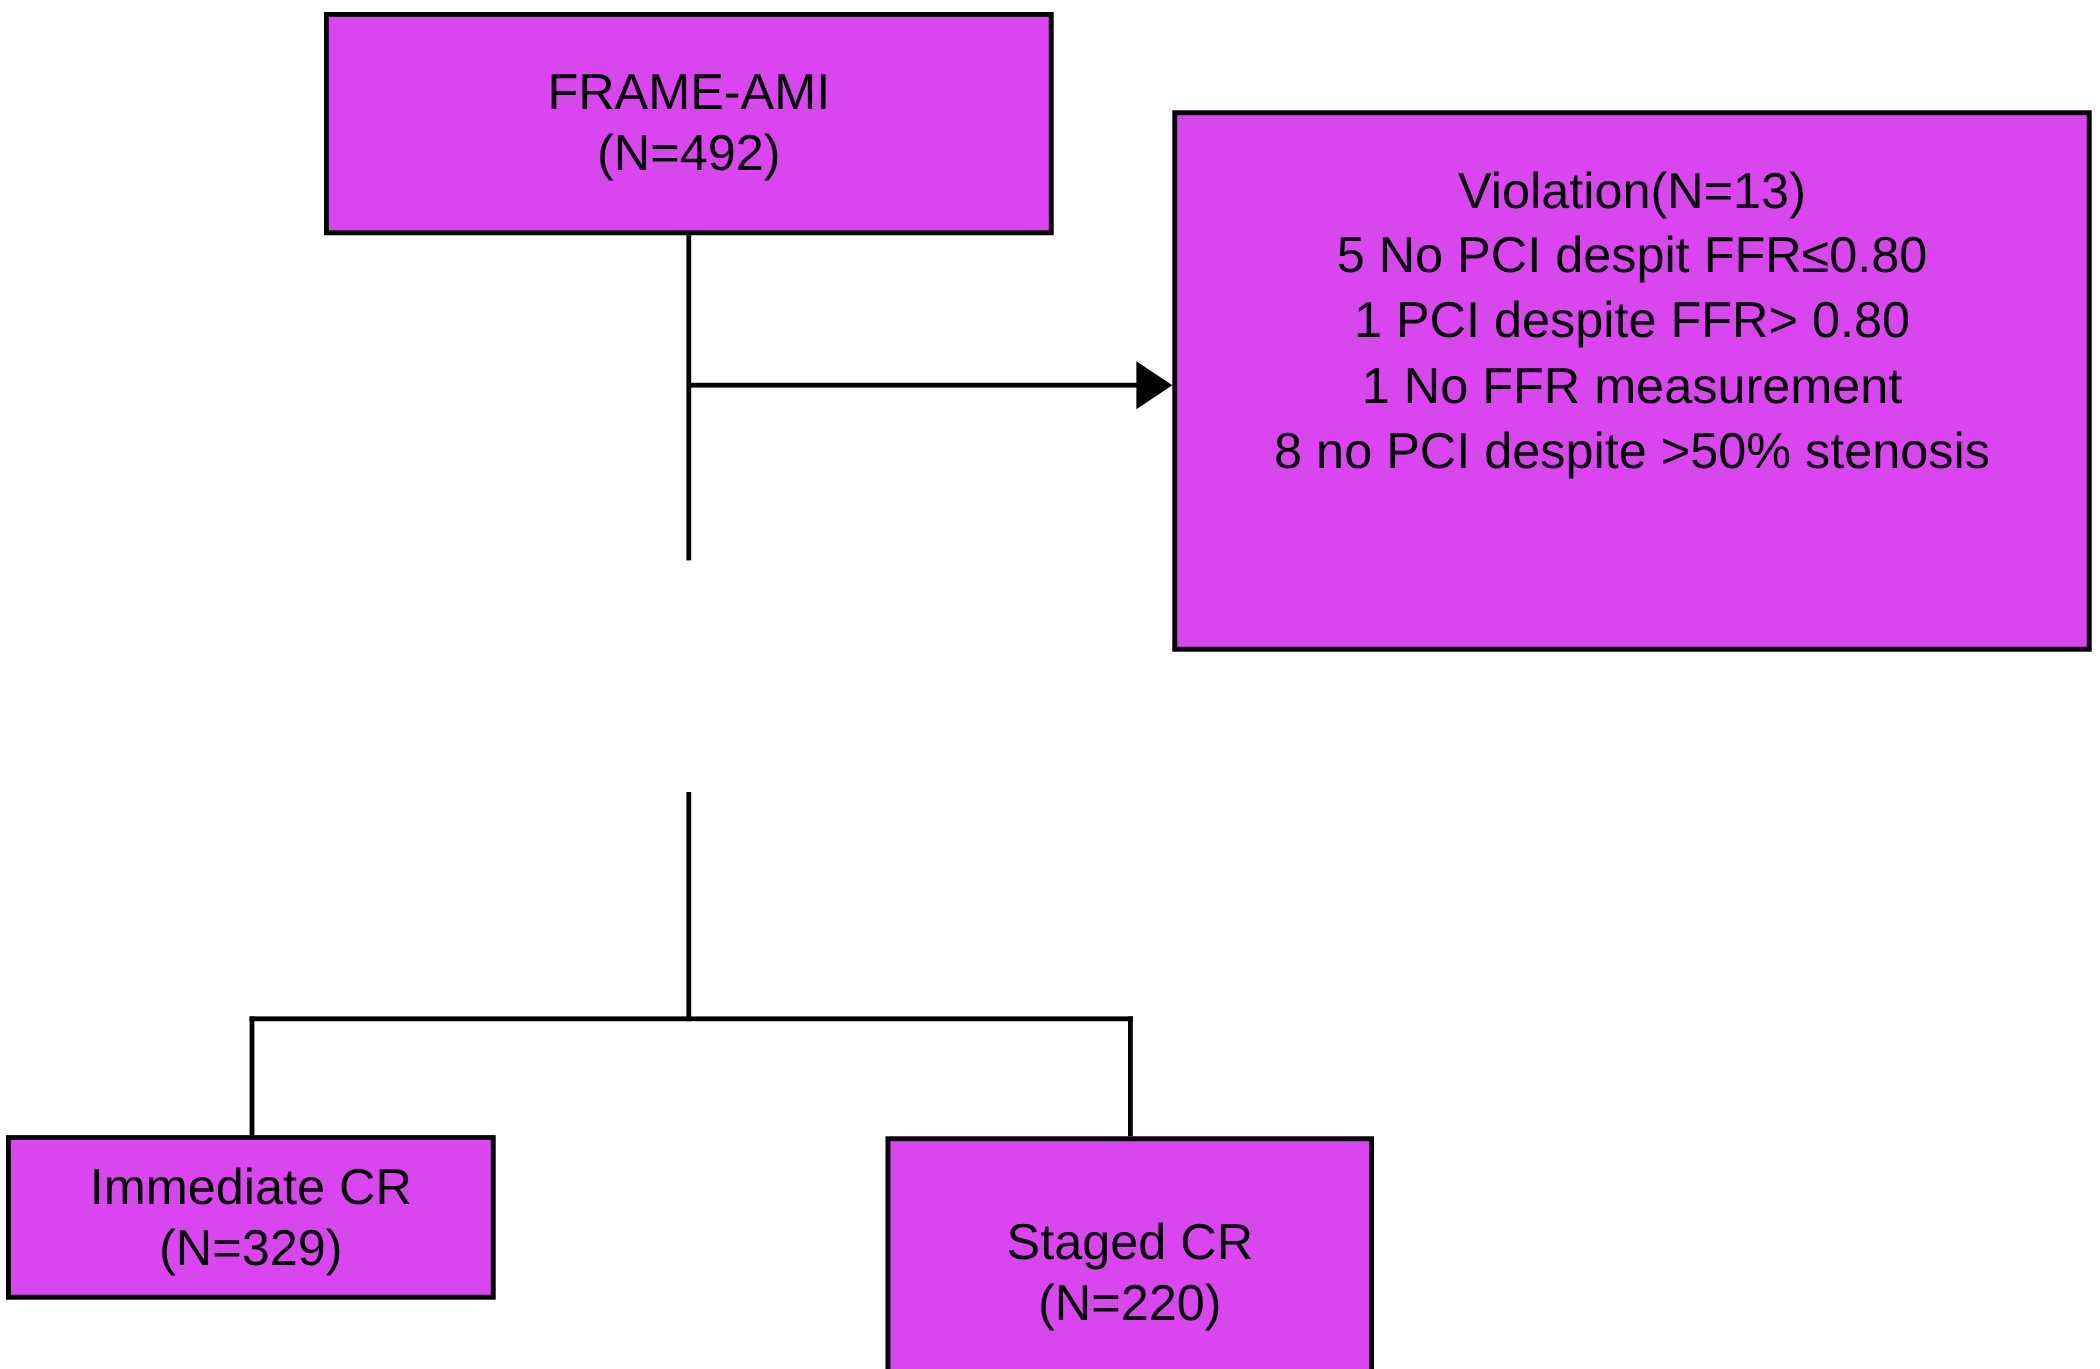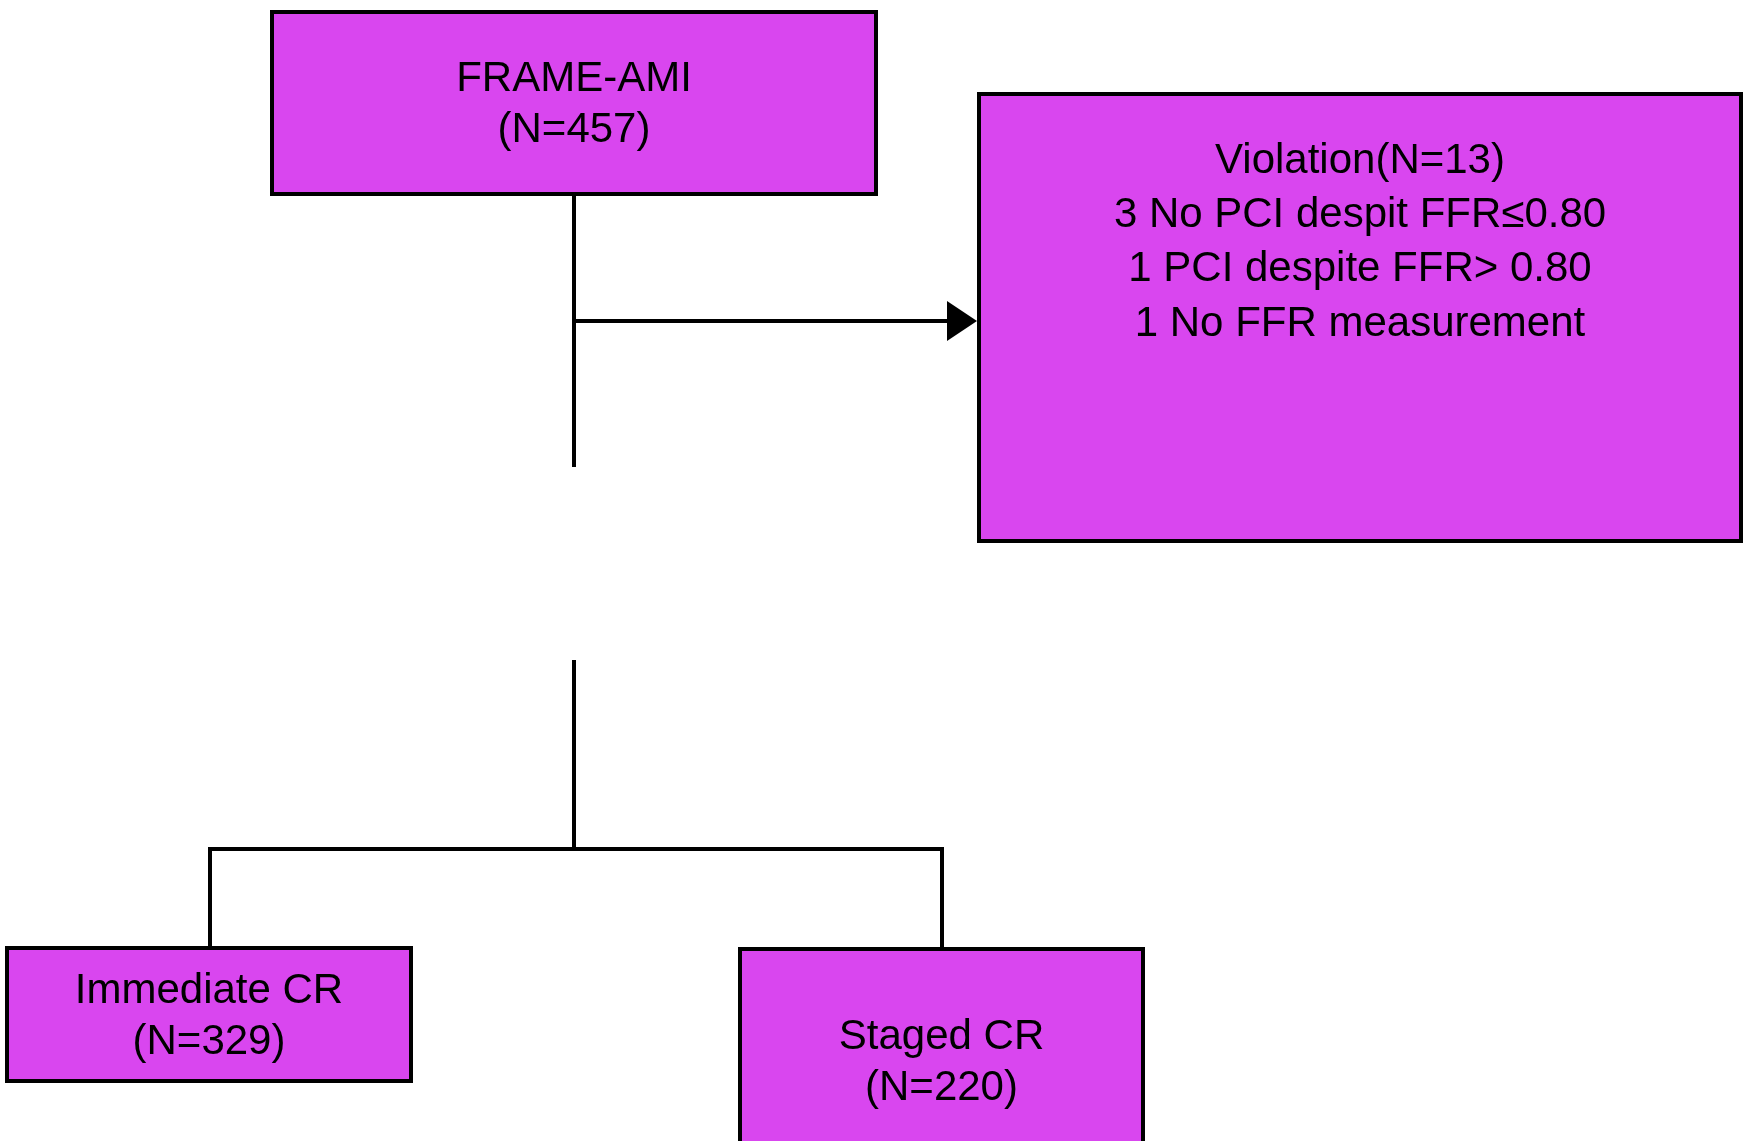--- a/index.html
+++ b/index.html
@@ -62,28 +62,29 @@
   #conn-drop-left    { left: 208px; top: 847px; width: 4px;  height: 99px; }
   #conn-drop-right   { left: 940px; top: 847px; width: 4px;  height: 100px; }
 </style>
 </head>
 <body>
 
 <div class="canvas">
 
   <div class="node" id="box-top">
     <div class="line">FRAME-AMI</div>
-    <div class="line">(N=457)</div>
+    <div class="line">(N=492)</div>
   </div>
 
   <div class="node" id="box-violation">
     <div class="line">Violation(N=13)</div>
-    <div class="line">3 No PCI despit FFR≤0.80</div>
+    <div class="line">5 No PCI despit FFR≤0.80</div>
     <div class="line">1 PCI despite FFR&gt; 0.80</div>
     <div class="line">1 No FFR measurement</div>
+    <div class="line">8 no PCI despite &gt;50% stenosis</div>
   </div>
 
 
   <div class="node" id="box-immediate">
     <div class="line">Immediate CR</div>
     <div class="line">(N=329)</div>
   </div>
 
   <div class="node" id="box-staged">
     <div class="line">Staged CR</div>

